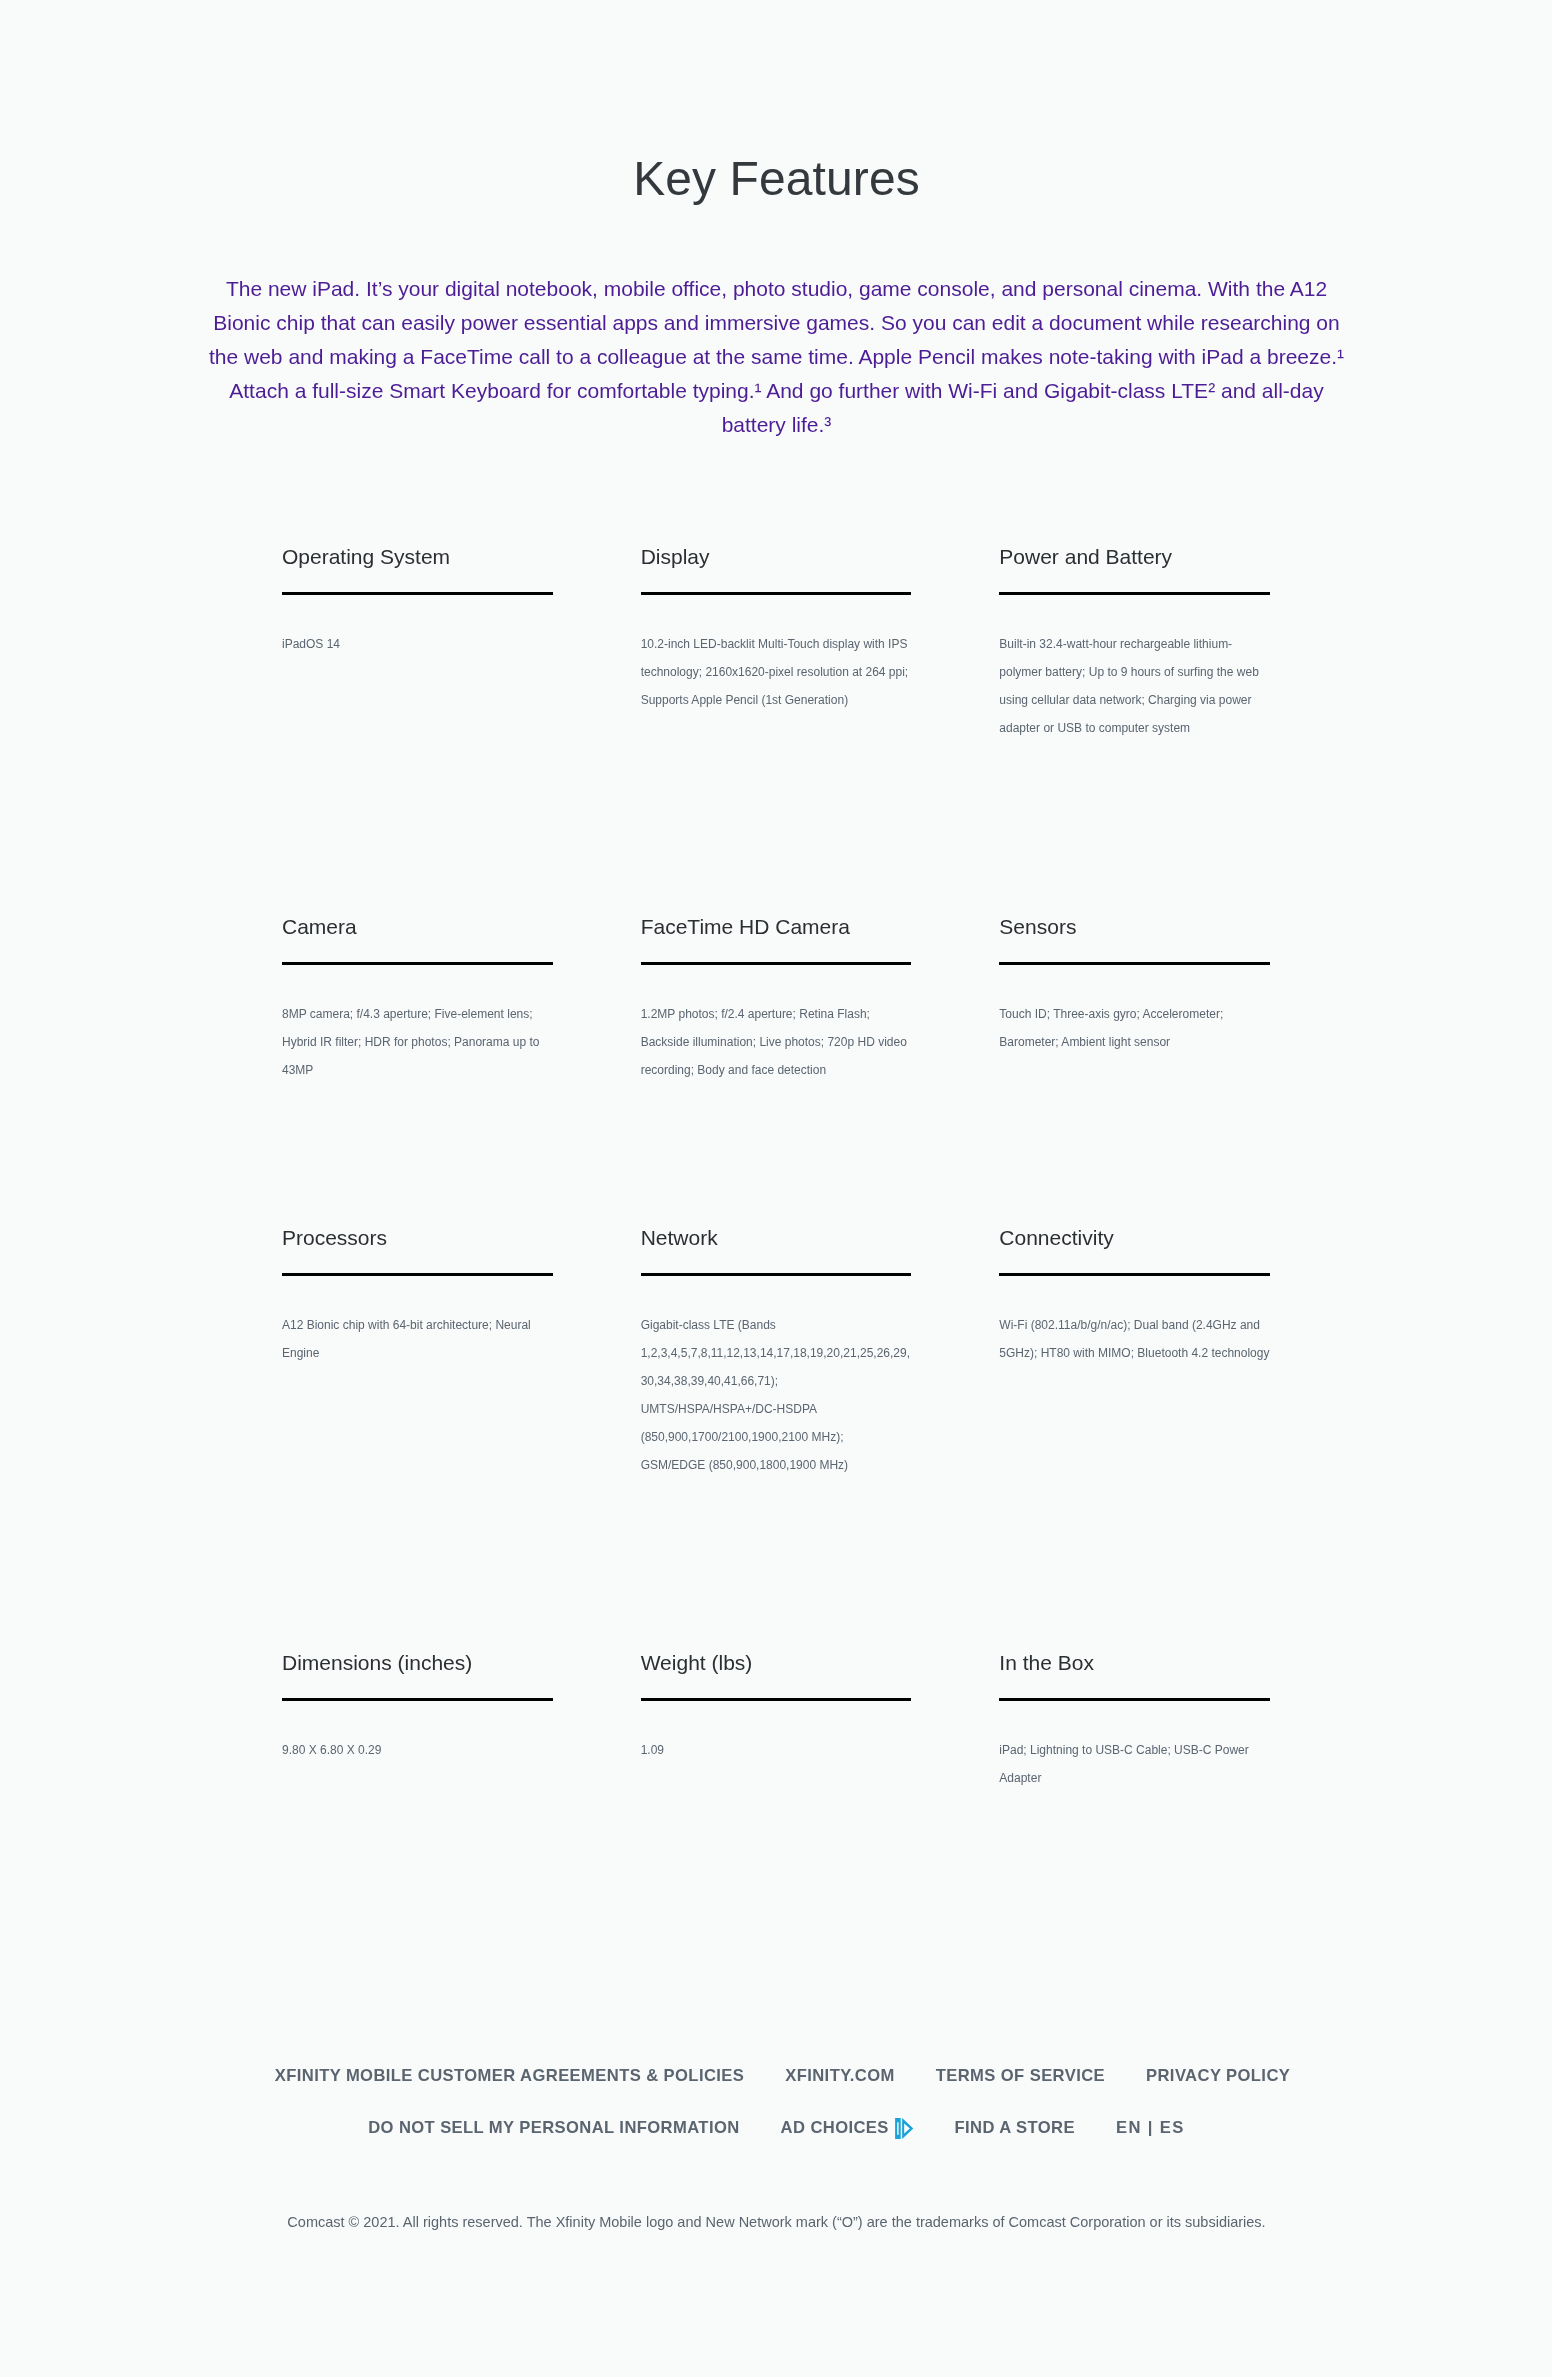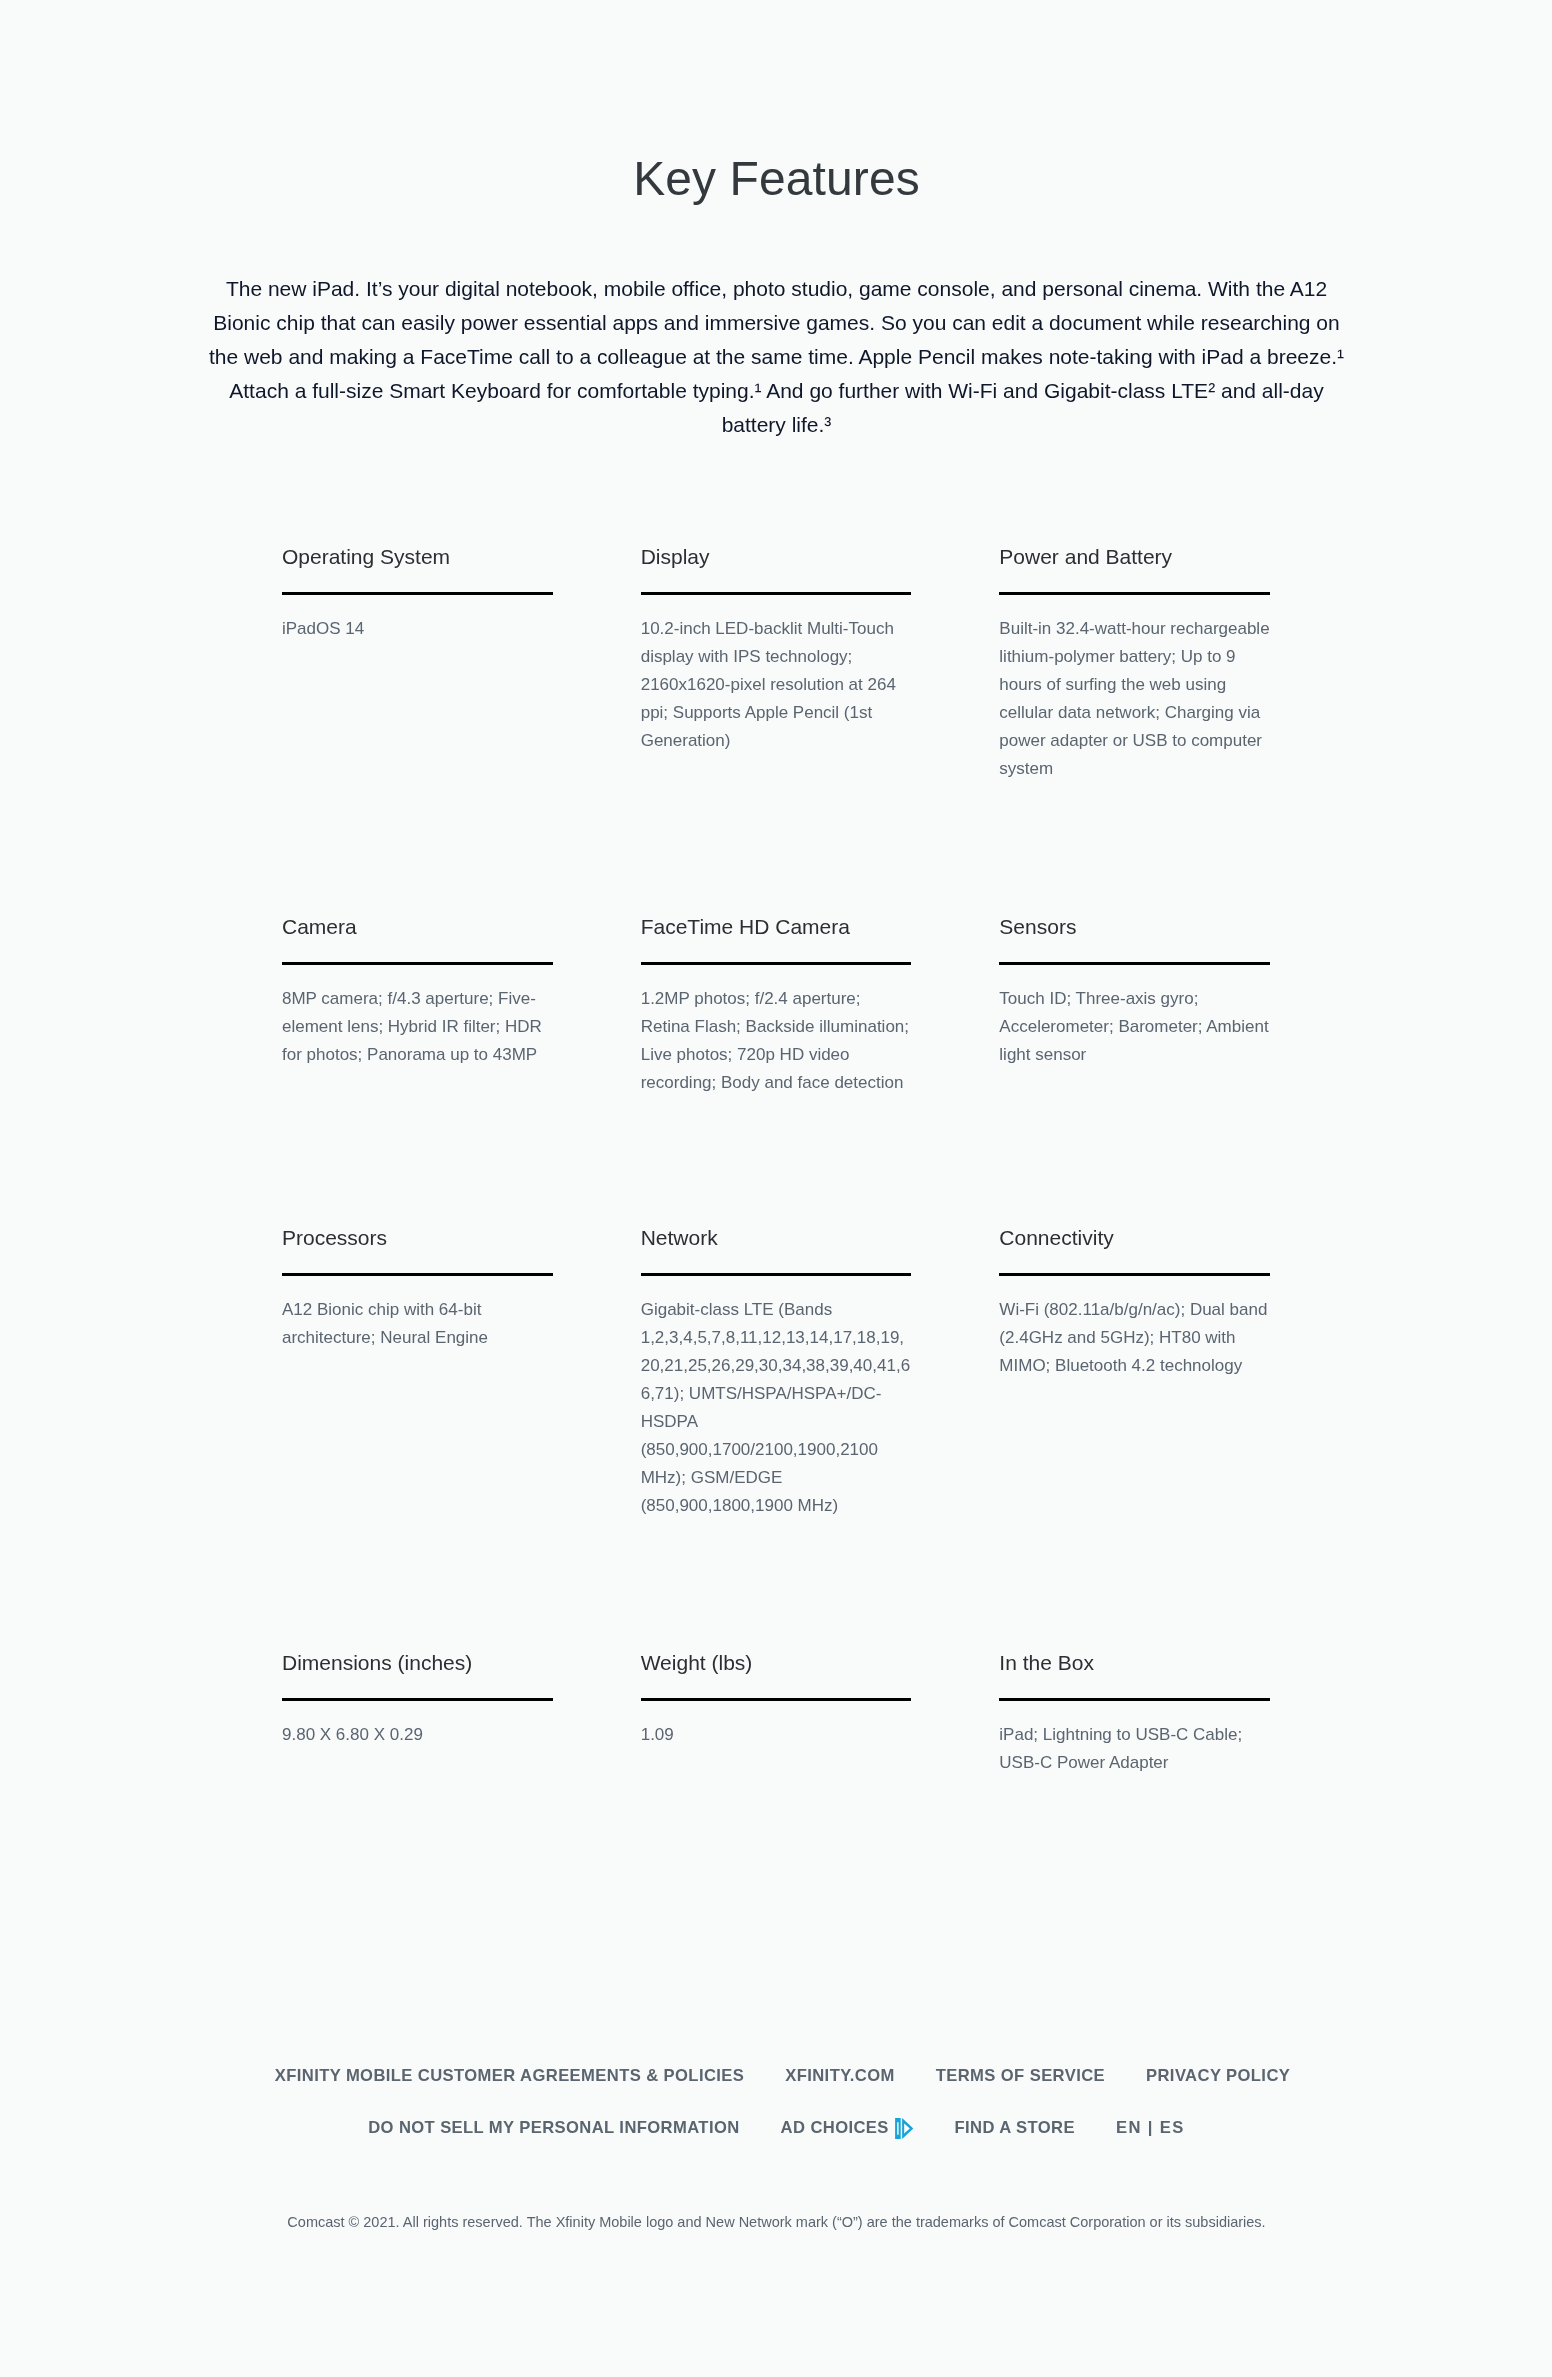--- a/index.html
+++ b/index.html
@@ -39,21 +39,21 @@
   
   .intro {
     position: absolute;
     top: 251px;
     left: 201px;
     width: 1151px;
     text-align: center;
     font-size: 21px;
     line-height: 34px;
     font-weight: 400;
-    color: #0f172a;
+    color: #4c1d95;
   }
 
   
   .spec-grid {
     position: absolute;
     top: 544px;
     left: 282px;
     width: 988px;
   }
   .spec-row {
@@ -80,22 +80,22 @@
     color: #2b2f33;
     padding-bottom: 0;
   }
   .spec-rule {
     height: 2.8px;
     background: #000000;
     margin-top: 22.6px;
     width: 100%;
   }
   .spec-body {
-    margin-top: 20px;
-    font-size: 17px;
+    margin-top: 35px;
+    font-size: 12px;
     line-height: 28px;
     font-weight: 400;
     color: #5a6570;
     word-break: break-word;
     overflow-wrap: break-word;
   }
 
   
   .footer {
     position: absolute;

